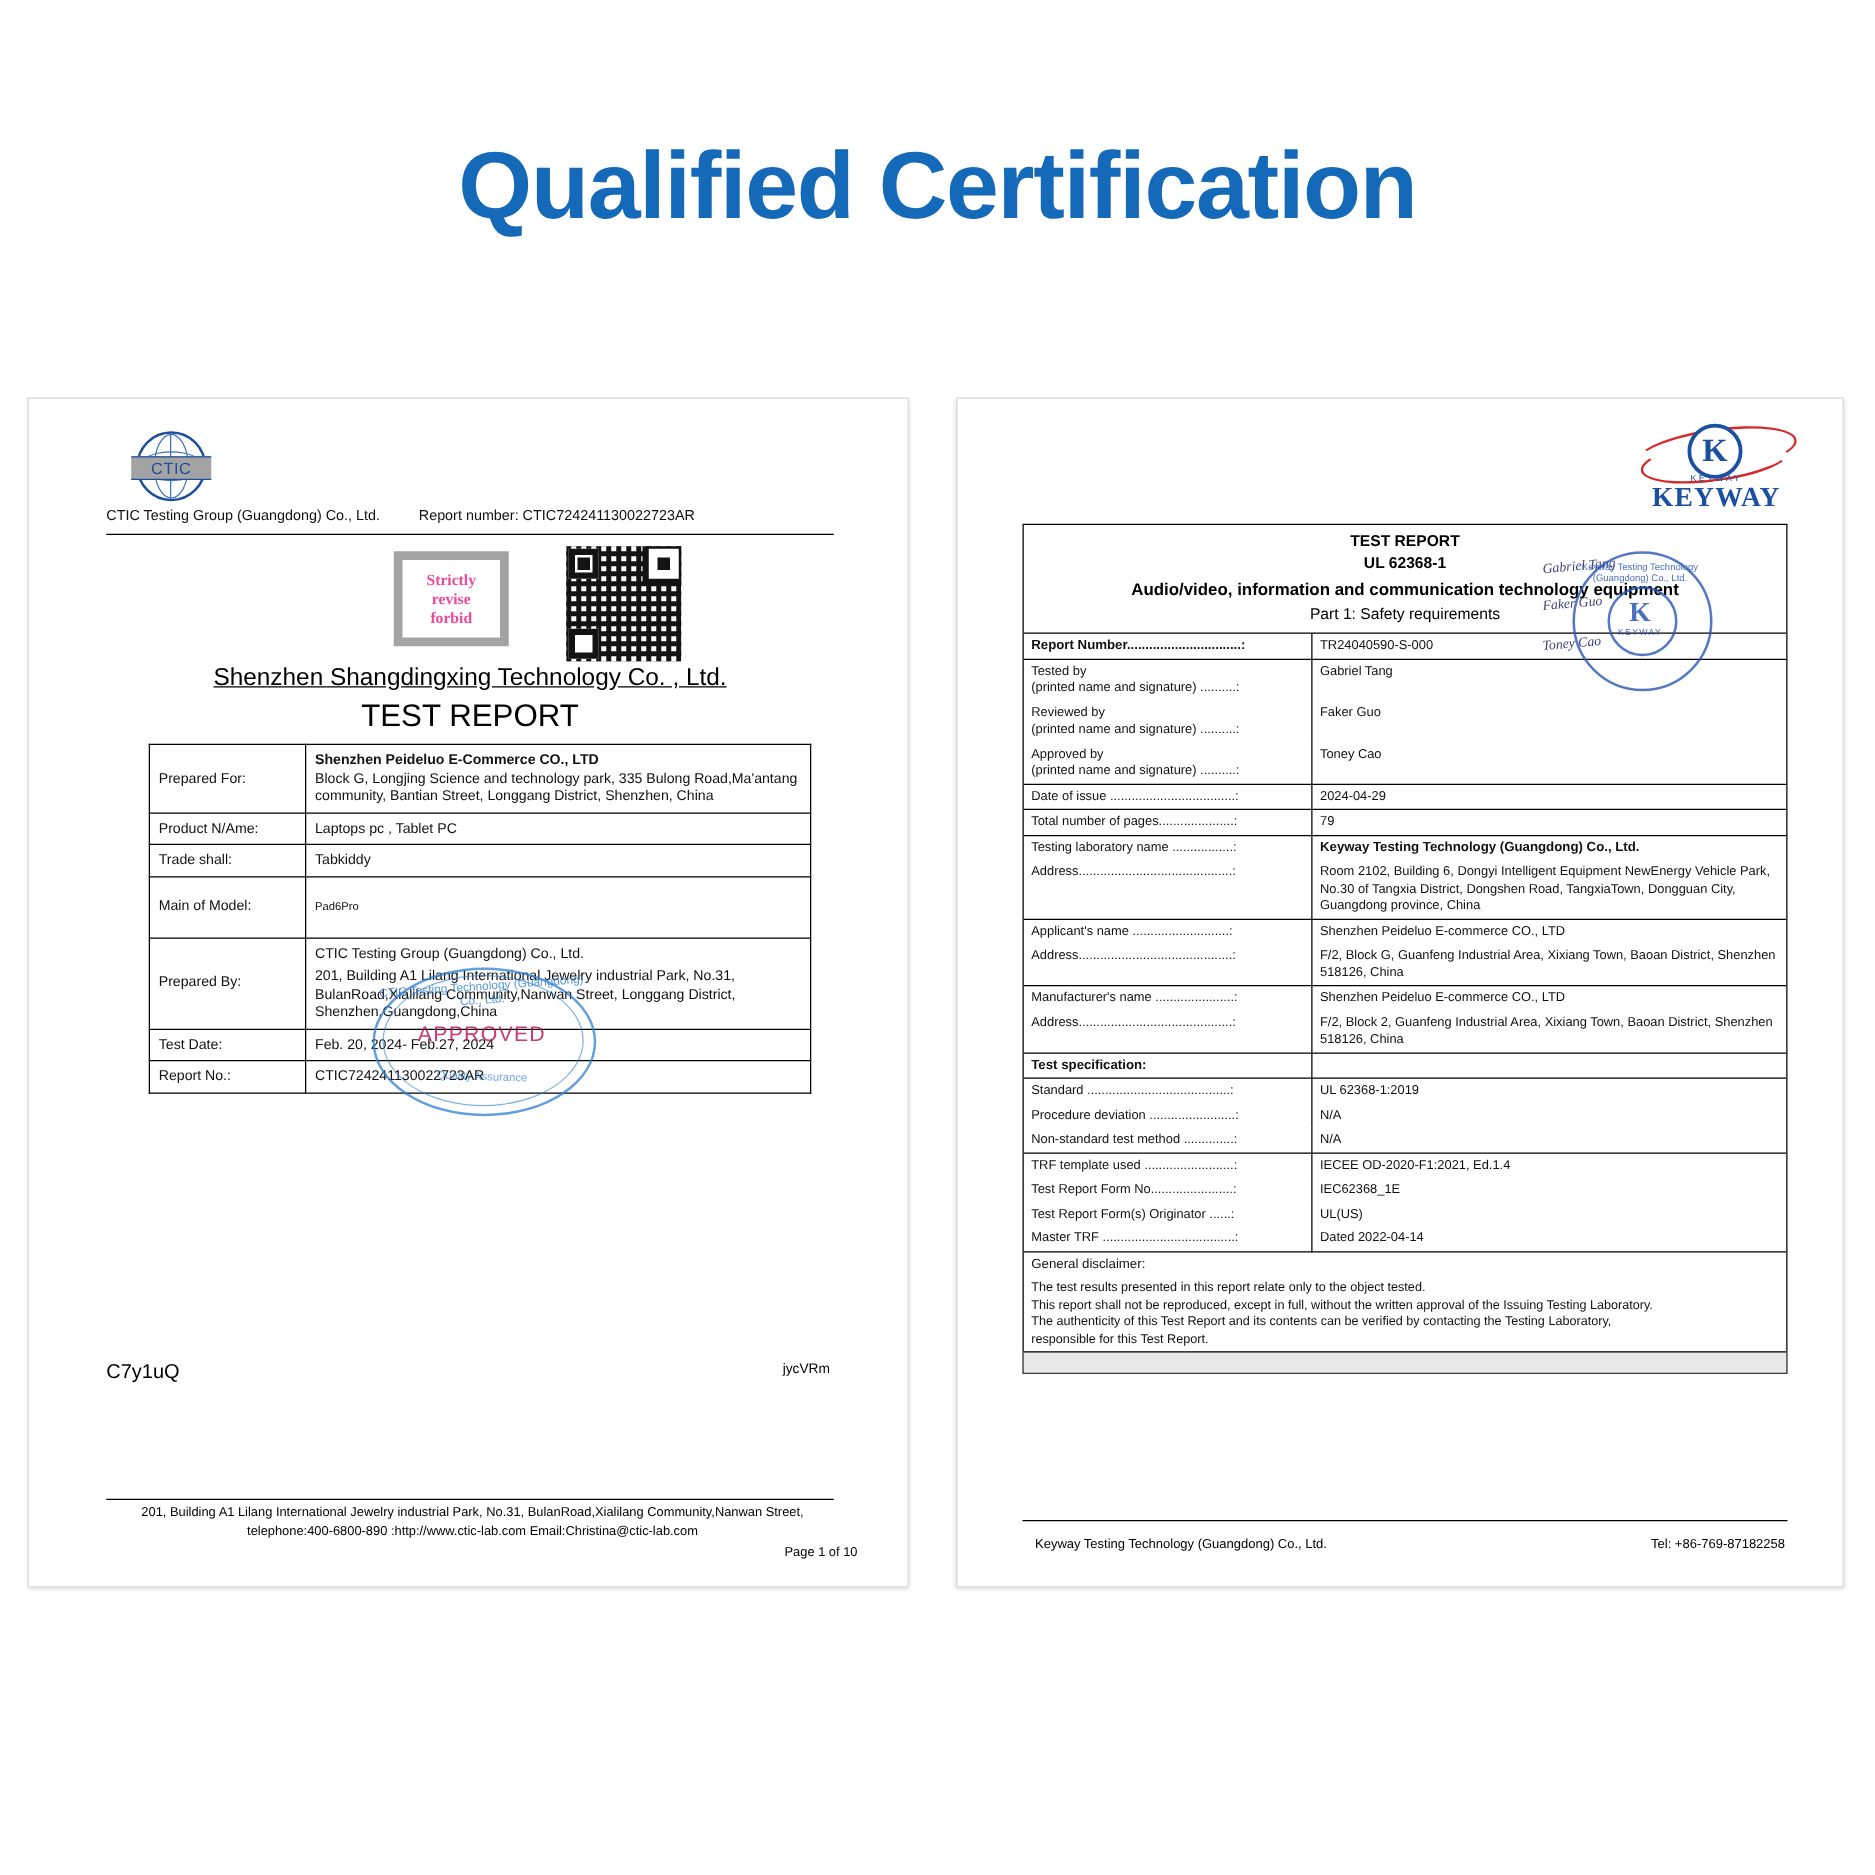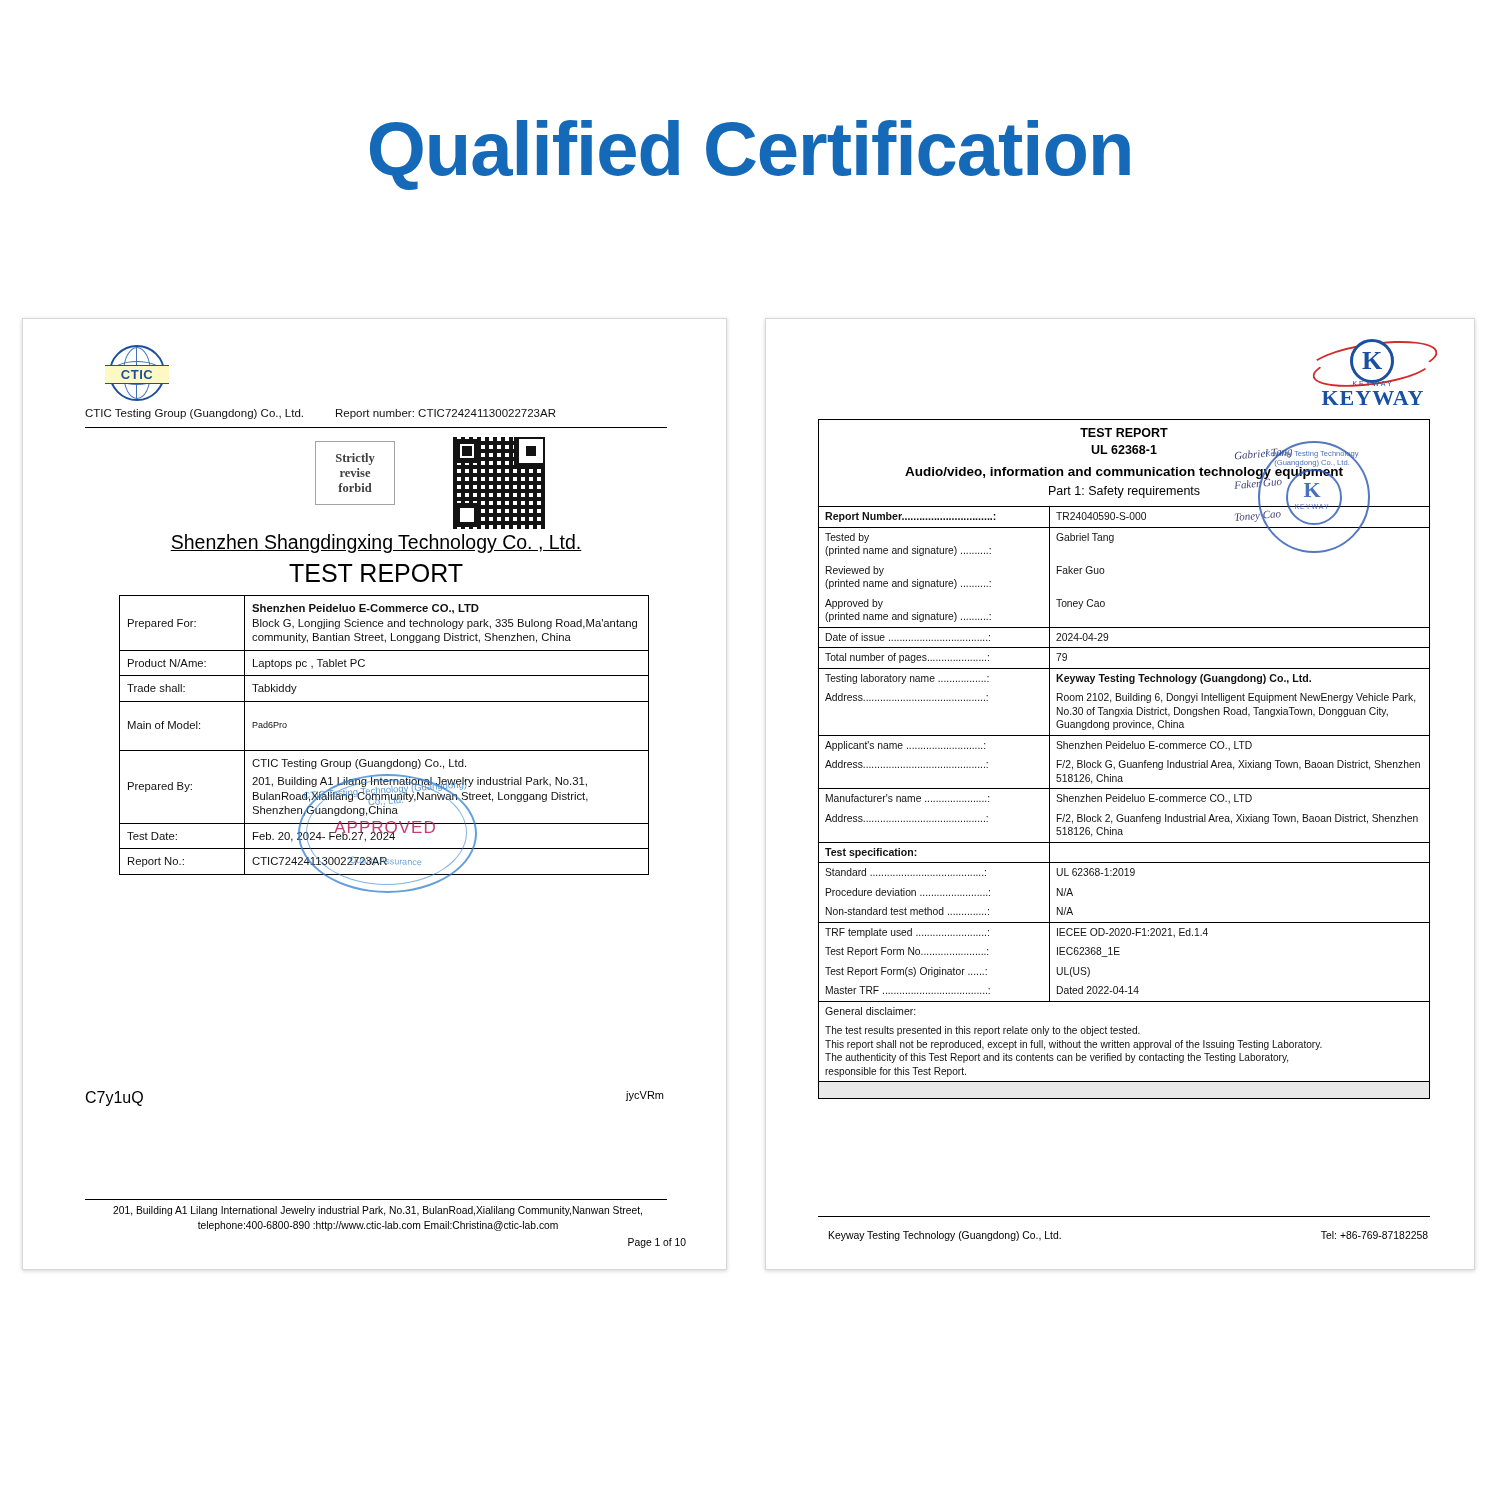--- a/index.html
+++ b/index.html
@@ -94,28 +94,28 @@
     border: 1px solid #3f72bd;
     border-radius: 50%;
     box-sizing: border-box;
   }
   .ctic-band {
     position: absolute;
     left: 4px;
     top: 28px;
     width: 64px;
     height: 17px;
-    background: #fef9c3;
+    background: #a3a3a3;
     border-top: 1px solid #1d4f9c;
     border-bottom: 1px solid #1d4f9c;
     display: flex;
     align-items: center;
     justify-content: center;
     font-size: 13px;
-    font-weight: bold;
+    font-weight: normal;
     color: #1d4f9c;
     letter-spacing: 0.5px;
   }
   .doc-l-headrow {
     position: absolute;
     left: 62px;
     top: 88px;
     width: 580px;
     font-size: 11.5px;
     color: #111;
@@ -128,30 +128,30 @@
     top: 108px;
     width: 582px;
     border-top: 1.5px solid #000;
   }
   .strictly-box {
     position: absolute;
     left: 292px;
     top: 122px;
     width: 78px;
     height: 62px;
-    border: 1px solid #a3a3a3;
+    border: 7px solid #a3a3a3;
     display: flex;
     flex-direction: column;
     align-items: center;
     justify-content: center;
     font-family: "Liberation Serif", serif;
     font-weight: bold;
     font-size: 12.5px;
     line-height: 15px;
-    color: #404040;
+    color: #ec4899;
   }
   .qr {
     position: absolute;
     left: 430px;
     top: 118px;
     width: 92px;
     height: 92px;
     background-color: #ffffff;
     background-image:
       repeating-linear-gradient(90deg, #000 0 4px, transparent 4px 8px),

